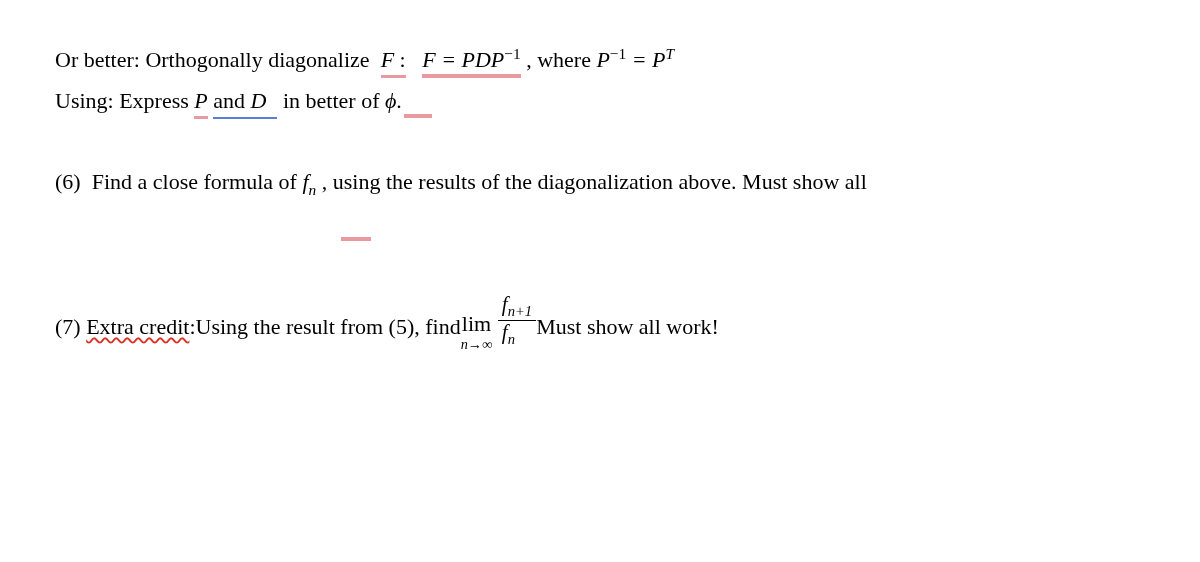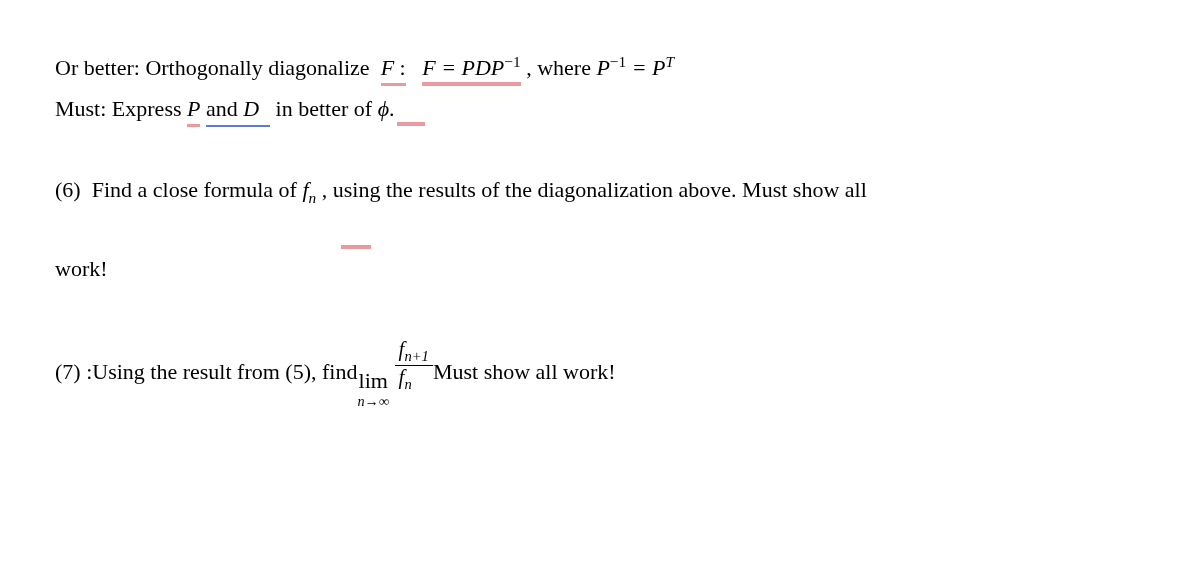--- a/index.html
+++ b/index.html
@@ -105,21 +105,21 @@
       display: block;
       padding: 1px 4px 0 4px;
       font-size: 0.95em;
     }
     .lim {
       display: inline-block;
       vertical-align: middle;
       text-align: center;
       line-height: 1;
       position: relative;
-      top: 18px;
+      top: 6px;
     }
     .lim .top {
       display: block;
       font-size: 1em;
     }
     .lim .bot {
       display: block;
       font-size: 0.65em;
       margin-top: 2px;
     }
@@ -130,54 +130,51 @@
     .problem-7 {
       display: flex;
       align-items: center;
       flex-wrap: nowrap;
     }
   </style>
 </head>
 <body>
 
 <div class="problem">
-  <div class="line" style="margin-top:20px;">
+  <div class="line" style="margin-top:12px;">
     <span>Or better:  Orthogonally diagonalize</span>&nbsp;
     <span class="ul-red"><span class="italic">F</span>&nbsp;<span>:</span></span>&nbsp;&nbsp;
     <span class="ul-red-thick"><span class="italic">F = PDP</span><span class="sup">−1</span></span>
     <span>, where </span>
     <span class="italic">P</span><span class="sup">−1</span><span class="italic"> = P</span><span class="sup italic">T</span>
   </div>
   <div class="line" style="margin-top:8px;">
-    <span>Must: Express </span>
+    <span>Using: Express </span>
     <span class="ul-red"><span class="italic">P</span></span>
     <span class="ul-blue"><span> and </span><span class="italic">D</span>&nbsp;&nbsp;</span>
     <span> in better of </span>
     <span><span class="italic phi">ϕ</span><span>.</span><span class="red-dash"></span></span>
   </div>
 </div>
 
 <div class="problem gap-below">
   <div class="line">
     <span>(6)</span>&nbsp;
     <span>Find a close formula of </span>
     <span><span class="italic">f</span><span class="sub italic">n</span>&nbsp;<span>,</span></span>
     <span> using the results of the diagonalization above.  Must show all</span>
   </div>
   <div class="line" style="margin-top:-2px;">
     <span style="display:inline-block;width:284px;"></span><span class="red-dash" style="width:30px;"></span>
   </div>
-  <div class="line" style="margin-top:-4px;">
-    <span>work!</span>
-  </div>
 </div>
 
 <div class="problem problem-7">
   <span>(7)</span>&nbsp;
-  <span>:</span>
+  <span class="ul-red-squiggly">Extra credit</span><span>:</span>
   <span>  Using the result from (5), find </span>
   <span class="lim">
     <span class="top">lim</span>
     <span class="bot italic">n→∞</span>
   </span>&nbsp;
   <span class="frac">
     <span class="num"><span class="italic">f</span><span class="sub italic">n+1</span></span>
     <span class="den"><span class="italic">f</span><span class="sub italic">n</span></span>
   </span>
   <span>  Must show all work!</span>

